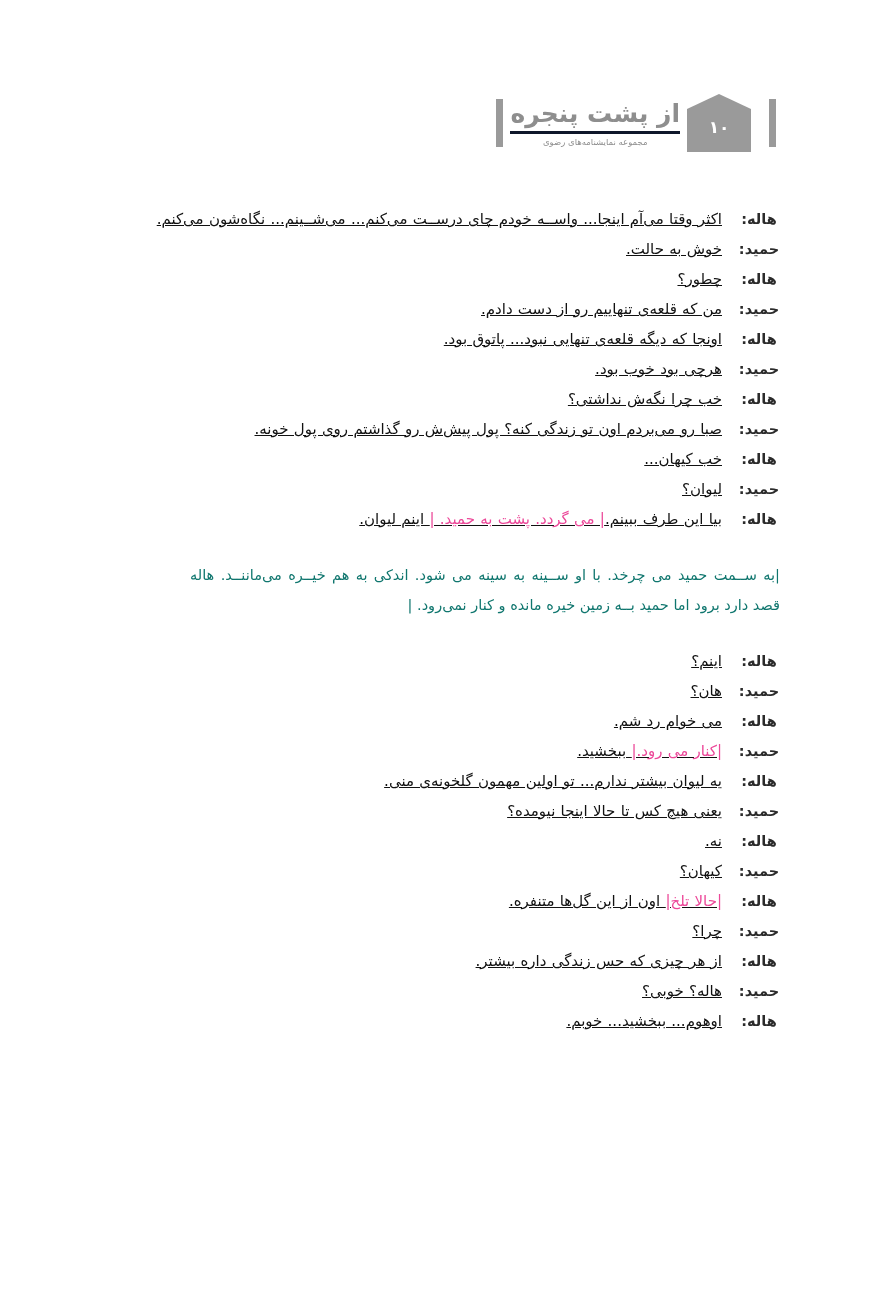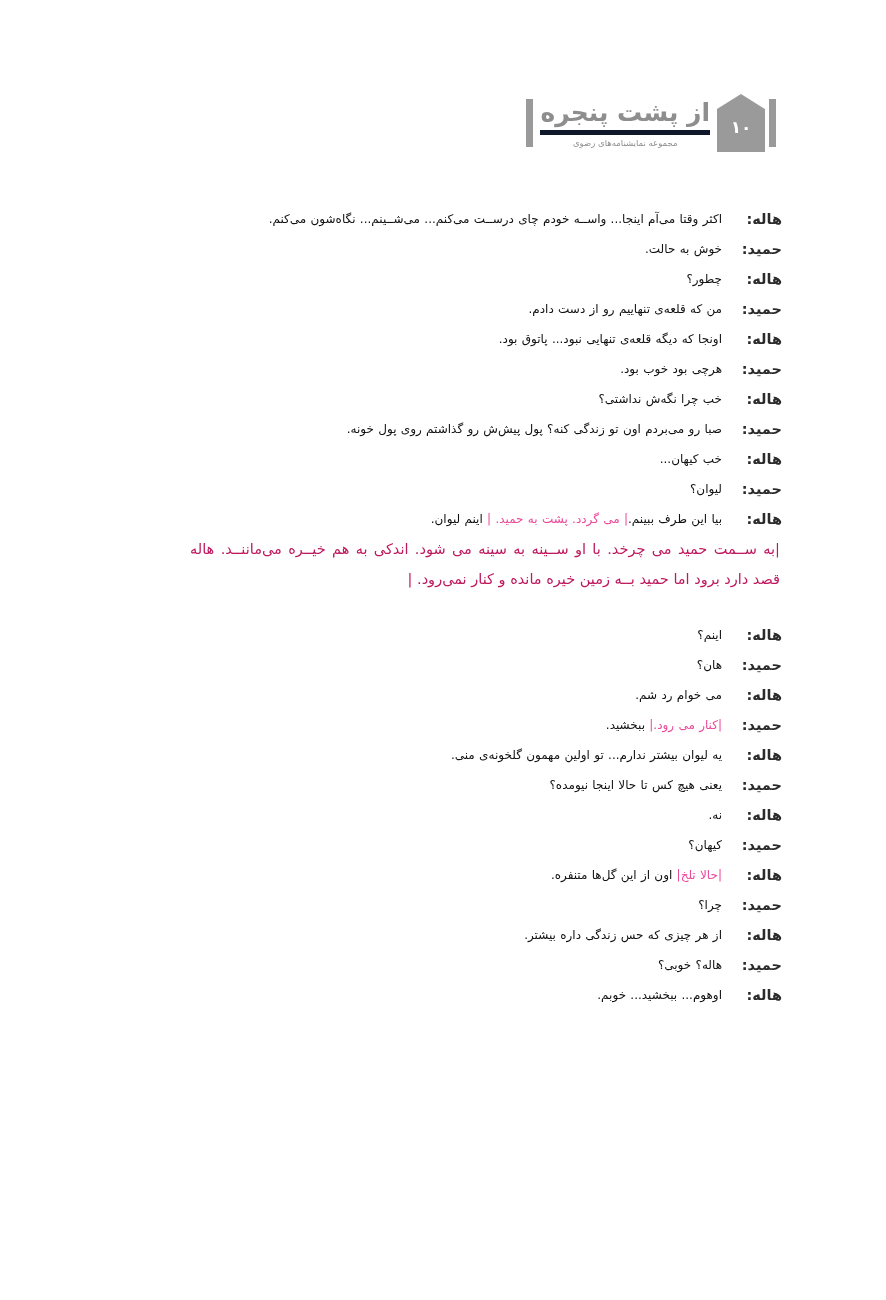--- a/index.html
+++ b/index.html
@@ -53,41 +53,41 @@
   .logo-title {
     font-size: 25px;
     font-weight: bold;
     color: #8e8e8e;
     letter-spacing: -1px;
     line-height: 1.12;
     white-space: nowrap;
     direction: rtl;
   }
   .logo-subtitle-box {
-    border-top: 5px solid #0f172a;
+    border-top: 3px solid #0f172a;
     margin-top: 3px;
     padding-top: 3px;
     width: 100%;
     text-align: center;
   }
   .logo-subtitle {
     font-size: 8.5px;
     color: #8e8e8e;
     white-space: nowrap;
     direction: rtl;
     letter-spacing: -0.2px;
   }
 
   
   .page-badge {
     position: relative;
-    width: 48px;
+    width: 64px;
     height: 58px;
     flex: none;
-    margin-right: 4px;
+    margin-right: 18px;
   }
   .page-badge .badge-shape {
     position: absolute;
     inset: 0;
     background: #9a9a9a;
     clip-path: polygon(0% 100%, 0% 26%, 50% 0%, 100% 26%, 100% 100%);
   }
   .page-badge .badge-num {
     position: absolute;
     inset: 0;
@@ -113,49 +113,51 @@
     display: flex;
     flex-direction: row;
     align-items: flex-start;
     margin-bottom: 0;
     line-height: 30px;
     min-height: 30px;
   }
   .speaker {
     flex: none;
     width: 46px;
-    text-align: right;
+    text-align: center;
     font-size: 14.5px;
     font-weight: bold;
     color: #2b2b2b;
     white-space: nowrap;
     padding-left: 0;
     line-height: 30px;
   }
   .speech {
     flex: 1 1 auto;
-    font-size: 12px;
+    font-size: 15px;
     color: #111111;
     text-align: justify;
     text-align-last: right;
     padding-right: 14px;
     line-height: 30px;
     word-spacing: 0.5px;
+    text-decoration: underline;
   }
   .speech.single { }
   .stage-inline {
     color: #ec4899;
     font-weight: normal;
   }
 
   
   .stage-block {
+    margin-top: 26px;
     margin-bottom: 26px;
     font-size: 14.5px;
-    color: #be185d;
+    color: #0f766e;
     line-height: 30px;
     text-align: justify;
     text-align-last: right;
     padding-left: 88px;
     padding-right: 2px;
   }
 </style>
 </head>
 <body>
 

